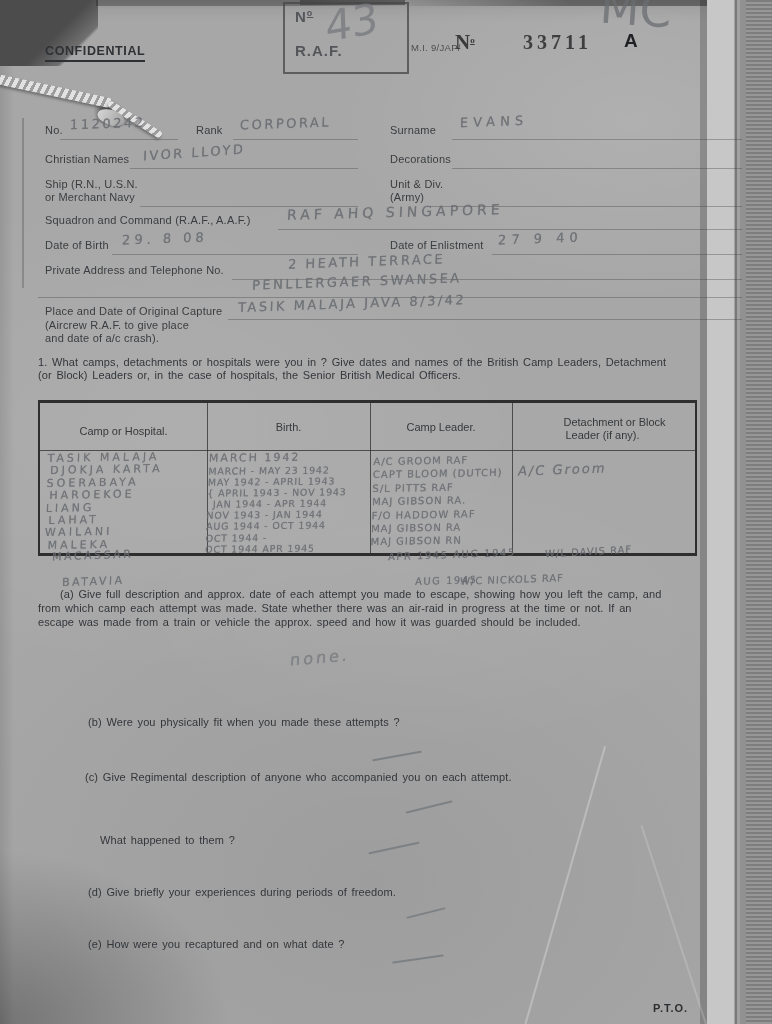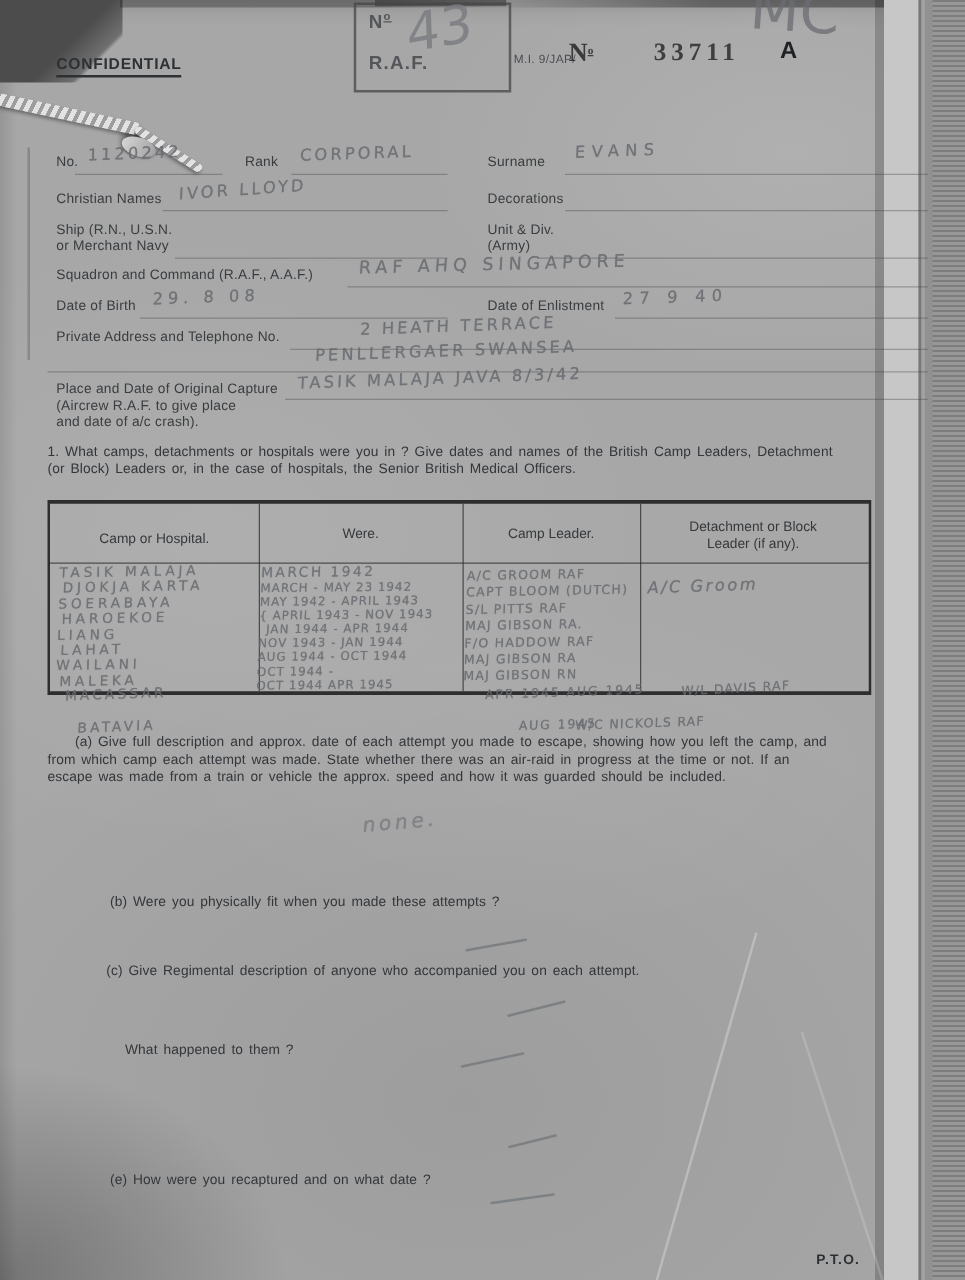--- a/index.html
+++ b/index.html
@@ -160,23 +160,23 @@
 
   <div class="para" style="left:38px;top:356px;">1.    What camps, detachments or hospitals were you in ?    Give dates and names of the British Camp Leaders,  Detachment</div>
   <div class="para" style="left:38px;top:369px;">(or Block) Leaders or, in the case of hospitals, the Senior British Medical Officers.</div>
 
   <div class="camp-table">
     <div class="vline" style="left:167px;"></div>
     <div class="vline" style="left:330px;"></div>
     <div class="vline" style="left:472px;"></div>
     <div class="hline" style="top:47px;"></div>
     <div class="thead" style="left:0;top:22px;width:167px;">Camp or Hospital.</div>
-    <div class="thead" style="left:167px;top:18px;width:163px;">Were.</div>
+    <div class="thead" style="left:167px;top:18px;width:163px;">Birth.</div>
     <div class="thead" style="left:330px;top:18px;width:142px;">Camp Leader.</div>
-    <div class="thead" style="left:472px;top:13px;width:181px;">Detachment or Block</div>
+    <div class="thead" style="left:472px;top:13px;width:181px;padding-left:12px;">Detachment or Block</div>
     <div class="thead" style="left:472px;top:26px;width:181px;">Leader (if any).</div>
   </div>
 
   <div class="hw hw-camps">
     <div>TASIK MALAJA</div>
     <div>DJOKJA KARTA</div>
     <div>SOERABAYA</div>
     <div>HAROEKOE</div>
     <div>LIANG</div>
     <div>LAHAT</div>
@@ -220,20 +220,21 @@
 
   <div class="para" style="left:88px;top:716px;">(b)   Were you physically fit when you made these attempts ?</div>
   <div class="dash" style="left:372px;top:755px;width:50px;transform:rotate(-10deg);"></div>
 
   <div class="para" style="left:85px;top:771px;">(c)   Give Regimental description of anyone who accompanied you on each attempt.</div>
   <div class="dash" style="left:405px;top:806px;width:48px;transform:rotate(-14deg);"></div>
 
   <div class="para" style="left:100px;top:834px;">What happened to them ?</div>
   <div class="dash" style="left:368px;top:847px;width:52px;transform:rotate(-12deg);"></div>
 
+  <div class="para" style="left:88px;top:886px;">(d)   Give briefly your experiences during periods of freedom.</div>
   <div class="dash" style="left:406px;top:912px;width:40px;transform:rotate(-14deg);"></div>
 
   <div class="para" style="left:88px;top:938px;">(e)   How were you recaptured and on what date ?</div>
   <div class="dash" style="left:392px;top:958px;width:52px;transform:rotate(-8deg);"></div>
 
   <div class="pto">P.T.O.</div>
 
 </div>
 
 </body></html>

